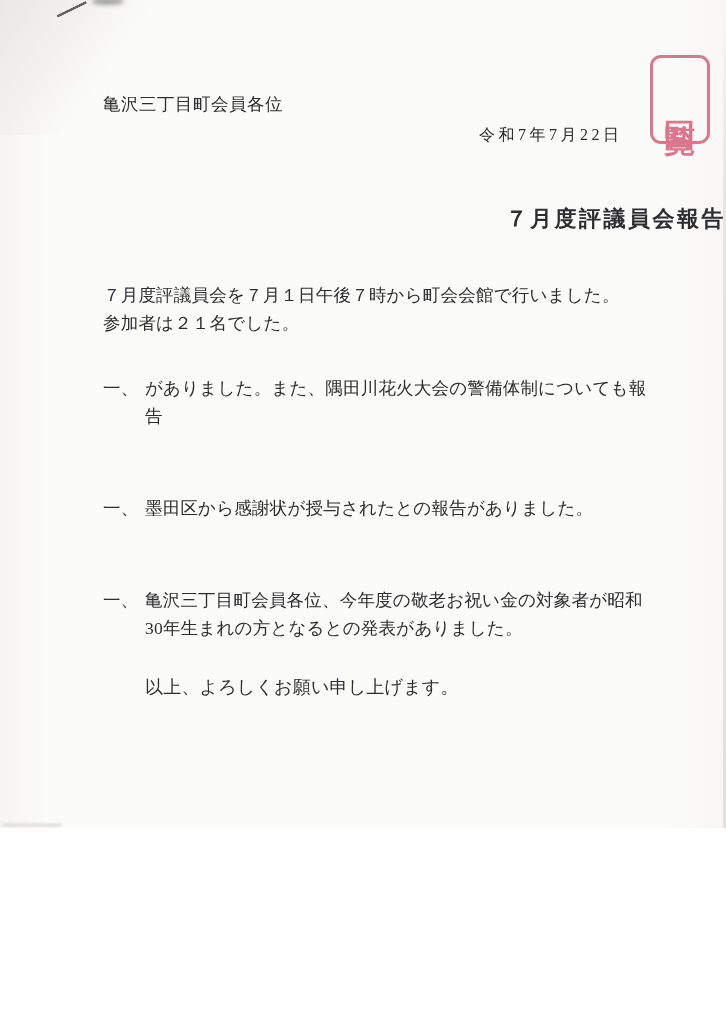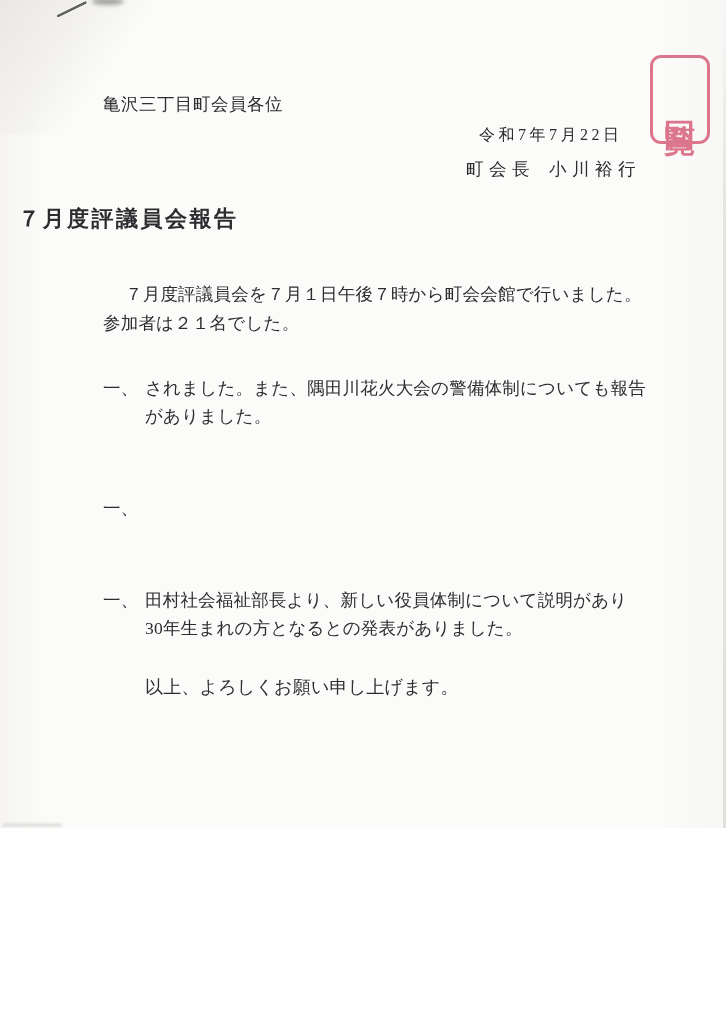--- a/index.html
+++ b/index.html
@@ -28,25 +28,25 @@
   .stamp{position:absolute;left:650px;top:55px;width:60px;height:89px;
     box-sizing:border-box;border:3px solid #d96b84;border-radius:11px;
     display:flex;align-items:center;justify-content:center;opacity:.92;}
   .stamp-text{writing-mode:vertical-rl;text-orientation:upright;
     font-size:32px;font-weight:bold;letter-spacing:5px;line-height:1;color:#d96b84;}
   
   .recipient{position:absolute;left:103px;top:92px;font-size:17.5px;letter-spacing:.5px;}
   .date{position:absolute;left:479px;top:125px;font-size:16px;letter-spacing:3.5px;}
   .sender{position:absolute;left:466px;top:157px;font-size:17.5px;letter-spacing:5.5px;}
   .sender-gap{display:inline-block;width:14px;}
-  .title{position:absolute;left:0;right:0;top:204px;margin:0;text-align:left;
+  .title{position:absolute;left:0;right:0;top:204px;margin:0;text-align:right;
     font-size:22px;font-weight:bold;letter-spacing:2.5px;padding-left:18px;}
   .intro{position:absolute;left:103px;top:282px;width:545px;
     font-size:17.5px;line-height:27.5px;letter-spacing:.2px;}
-  .intro-indent{margin-left:22px;font-family:Liberation Mono, monospace;}
+  .intro-indent{}
   .item{position:absolute;left:103px;width:545px;display:flex;
     font-size:17.5px;line-height:27.5px;letter-spacing:.2px;}
   .item .marker{width:42px;flex:none;}
   .item1{top:375px;}
   .item2{top:495px;}
   .item3{top:587px;}
   .closing{position:absolute;left:145px;top:675px;font-size:18px;letter-spacing:.2px;}
 </style>
 </head>
 <body>
@@ -58,48 +58,45 @@
   <div class="dash"></div>
   <div class="smudge"></div>
   <div class="bottom-mark"></div>
 
   <div class="stamp" style="border-color: rgb(217, 107, 132);">
     <span class="stamp-text" style="color: rgb(217, 107, 132);">回覧</span>
   </div>
 
   <div class="recipient">亀沢三丁目町会員各位</div>
   <div class="date">令和7年7月22日</div>
-  <div class="sender">
-    <span>町会長</span><span class="sender-gap"></span><span>小川裕行</span>
-  </div>
 
   <h1 class="title">７月度評議員会報告</h1>
 
   <div class="intro">
     <div class="intro-indent">７月度評議員会を７月１日午後７時から町会会館で行いました。</div>
     <div>参加者は２１名でした。</div>
   </div>
 
   <div class="item item1">
     <div class="marker">一、</div>
     <div class="lines">
-      <div>されました。また、隅田川花火大会の警備体制についても報告</div>
-      <div>がありました。</div>
+      <div>がありました。また、隅田川花火大会の警備体制についても報告</div>
     </div>
   </div>
 
   <div class="item item2">
     <div class="marker">一、</div>
     <div class="lines">
+      <div>墨田区から感謝状が授与されたとの報告がありました。</div>
     </div>
   </div>
 
   <div class="item item3">
     <div class="marker">一、</div>
     <div class="lines">
-      <div>田村社会福祉部長より、新しい役員体制について説明があり</div>
+      <div>亀沢三丁目町会員各位、今年度の敬老お祝い金の対象者が昭和</div>
       <div>30年生まれの方となるとの発表がありました。</div>
     </div>
   </div>
 
   <div class="closing">以上、よろしくお願い申し上げます。</div>
 
 </div>
 
 </body></html>

